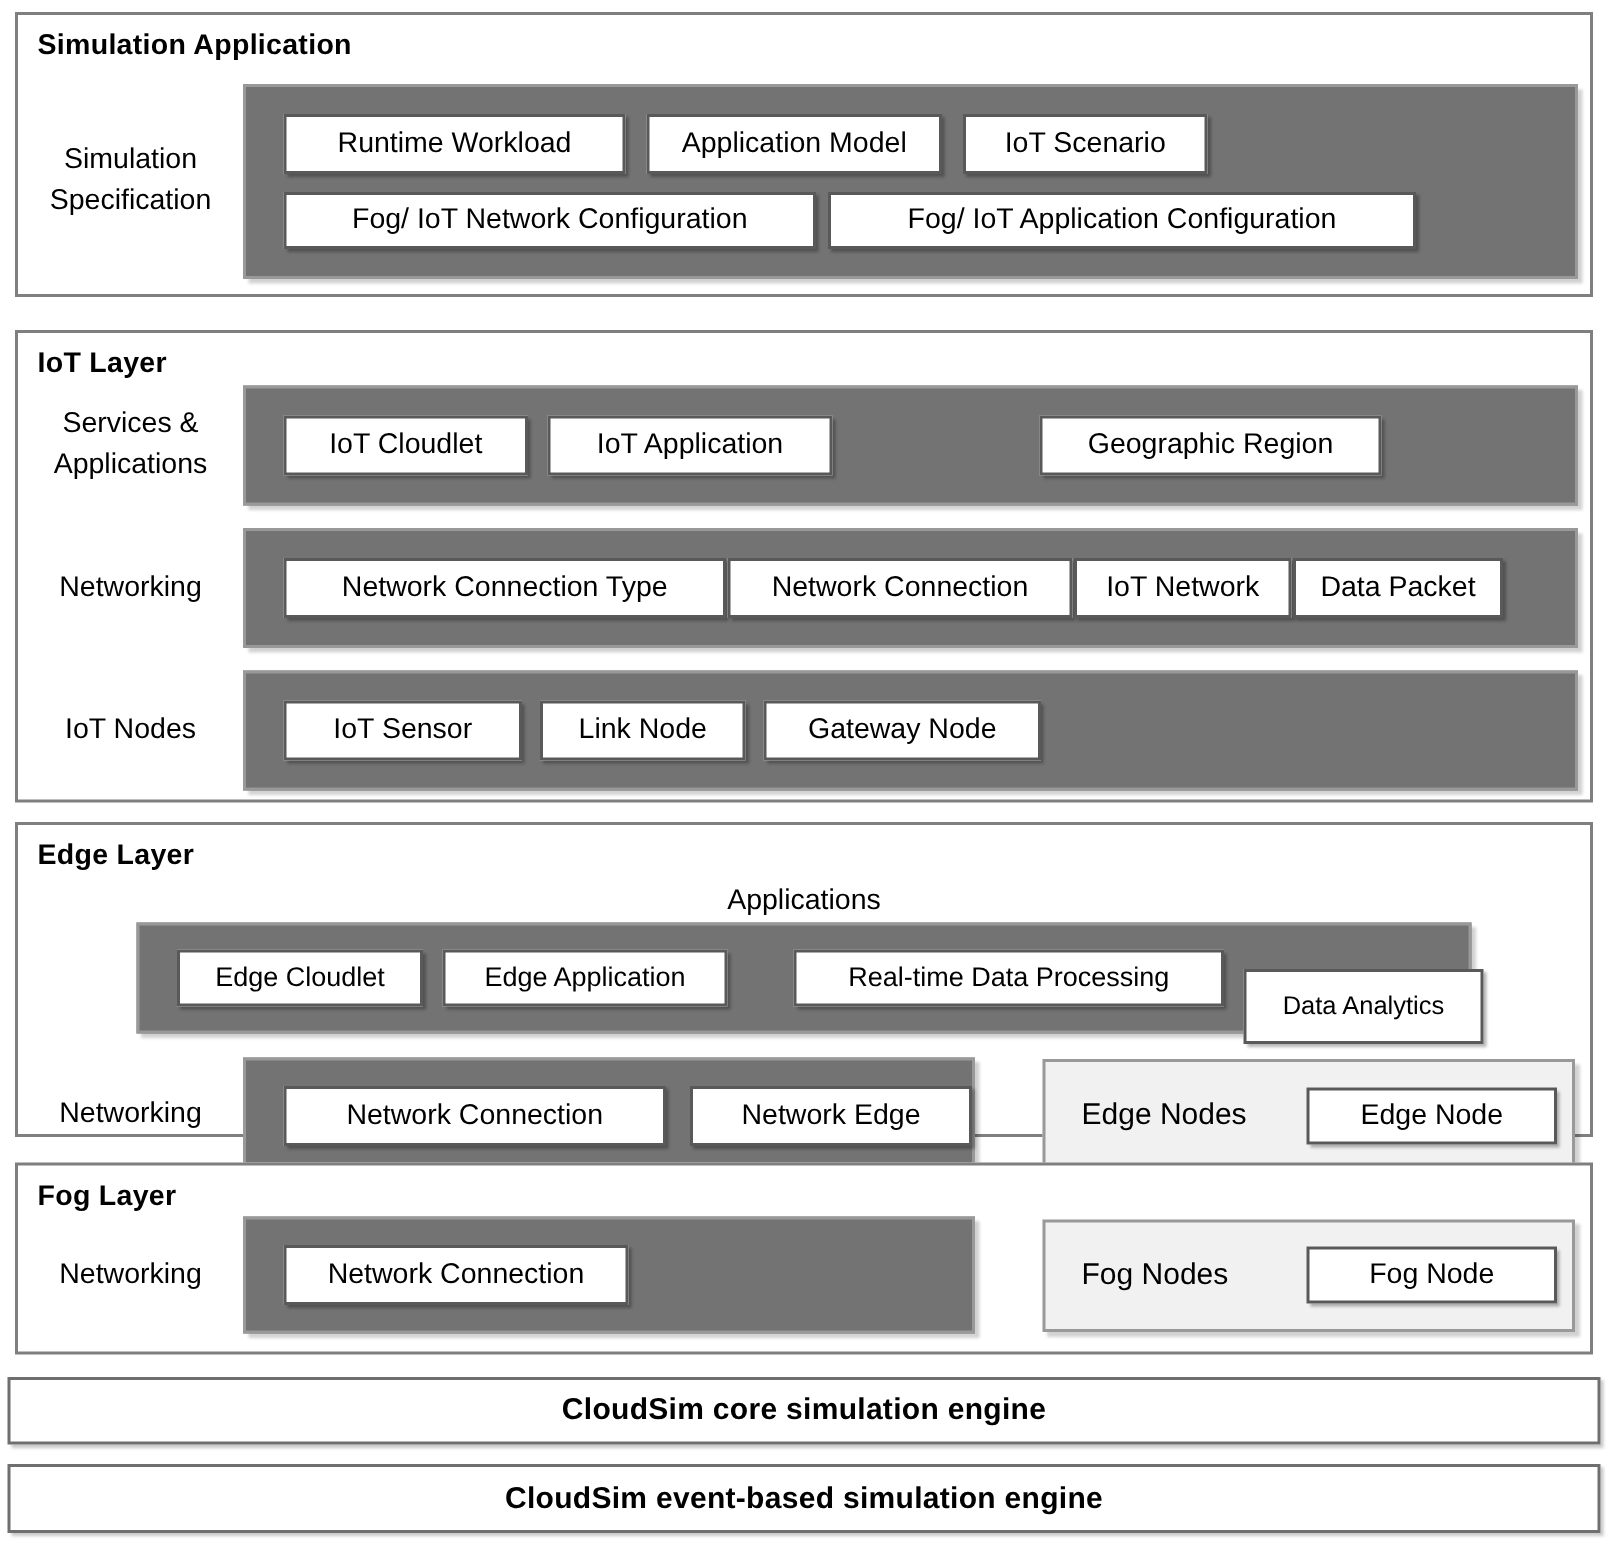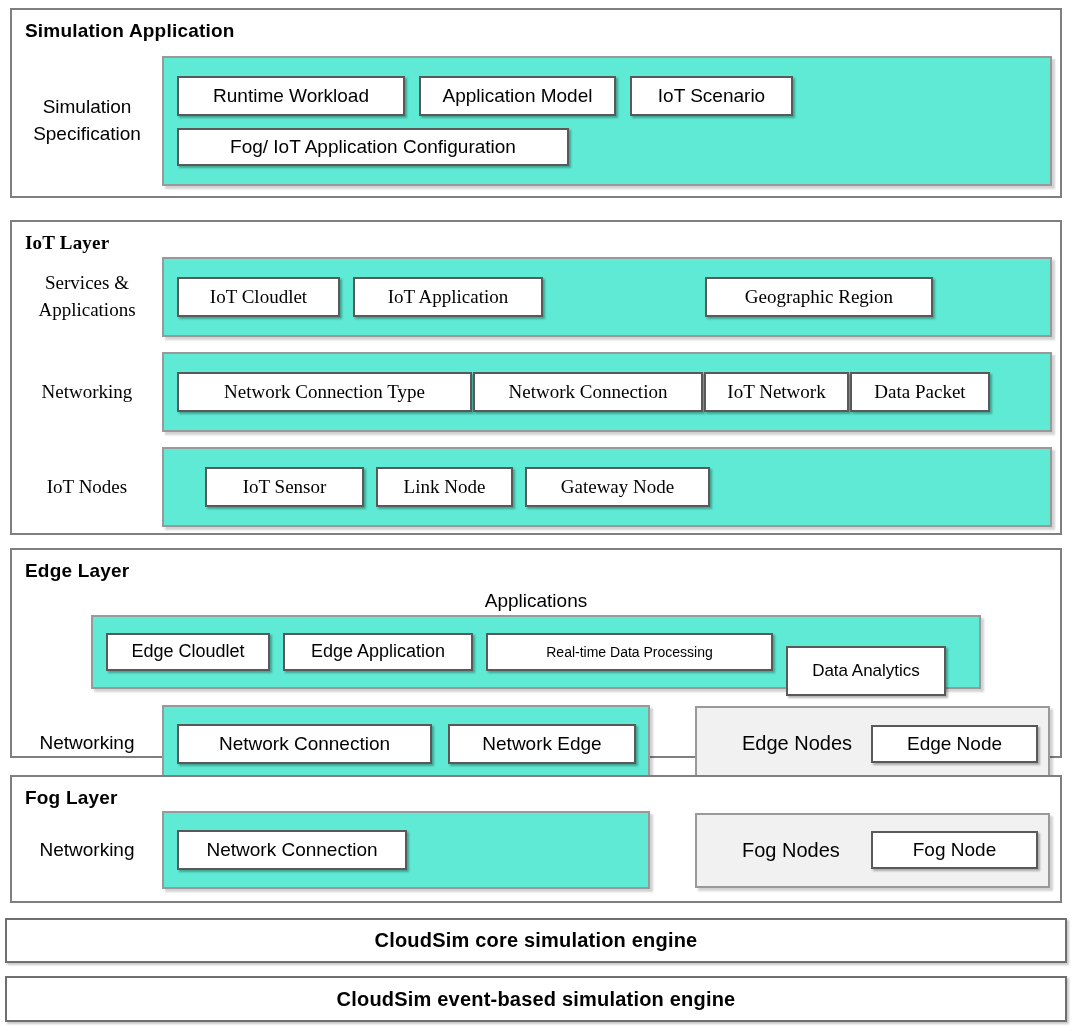--- a/index.html
+++ b/index.html
@@ -17,43 +17,43 @@
   .section-title {
     font-weight:bold; font-size:19px;
     padding:10px 0 0 13px; letter-spacing:0.2px;
   }
   .row { display:flex; align-items:center; }
   .row-label {
     width:150px; flex:none; text-align:center;
     font-size:19px; line-height:1.4;
   }
   .panel {
-    background:#5eead4; border:2px solid #999999;
+    background:#737373; border:2px solid #999999;
     box-shadow:3px 3px 2px rgba(0,0,0,0.18);
     display:flex; align-items:center;
-    gap:13px; padding:0 13px; flex:none;
+    gap:13px; padding:0 25px; flex:none;
   }
   .panel-col {
     flex-direction:column; justify-content:center;
     align-items:flex-start; gap:12px;
   }
   .boxrow { display:flex; align-items:center; }
   .box {
     background:#ffffff; border:2px solid #595959;
     box-shadow:2px 2px 2px rgba(0,0,0,0.3);
     height:40px; flex:none;
     display:flex; align-items:center; justify-content:center;
     font-size:19px; white-space:nowrap;
   }
   .side-panel {
     background:#f1f1f1; border:2px solid #999999;
     box-shadow:3px 3px 2px rgba(0,0,0,0.18);
     width:355px; height:75px; flex:none;
     display:flex; align-items:center; justify-content:space-between;
-    padding:0 10px 0 45px; margin-left:45px;
+    padding:0 10px 0 24px; margin-left:45px;
   }
   .side-label { font-size:20px; white-space:nowrap; }
   .engine-bar {
     position:absolute; background:#ffffff;
     border:2px solid #6f6f6f;
     box-shadow:2px 2px 2px rgba(0,0,0,0.22);
     display:flex; align-items:center; justify-content:center;
     font-weight:bold; font-size:20px; letter-spacing:0.2px;
   }
 </style>
@@ -66,27 +66,28 @@
     <div class="section-title">Simulation Application</div>
     <div class="row" style="margin-top:14px;">
       <div class="row-label">Simulation Specification</div>
       <div class="panel panel-col" style="width:890px; height:130px;">
         <div class="boxrow" style="gap:14px;">
           <div class="box" style="width:228px;">Runtime Workload</div>
           <div class="box" style="width:197px;">Application Model</div>
           <div class="box" style="width:163px;">IoT Scenario</div>
         </div>
         <div class="boxrow" style="gap:8px;">
+          <div class="box" style="width:355px; height:38px;">Fog/ IoT Network Configuration</div>
           <div class="box" style="width:392px; height:38px;">Fog/ IoT Application Configuration</div>
         </div>
       </div>
     </div>
   </div>
 
-  <div class="section" style="left:10px; top:220px; width:1052px; height:315px;font-family:Liberation Serif, serif;">
+  <div class="section" style="left:10px; top:220px; width:1052px; height:315px;">
     <div class="section-title">IoT Layer</div>
     <div class="row" style="margin-top:3px;">
       <div class="row-label">Services &amp; Applications</div>
       <div class="panel" style="width:890px; height:80px;">
         <div class="box" style="width:163px;">IoT Cloudlet</div>
         <div class="box" style="width:190px;">IoT Application</div>
         <div class="box" style="width:228px; margin-left:auto; margin-right:104px;">Geographic Region</div>
       </div>
     </div>
     <div class="row" style="margin-top:15px;">
@@ -94,35 +95,35 @@
       <div class="panel" style="width:890px; height:80px; gap:1px;">
         <div class="box" style="width:295px;">Network Connection Type</div>
         <div class="box" style="width:230px;">Network Connection</div>
         <div class="box" style="width:145px;">IoT Network</div>
         <div class="box" style="width:140px;">Data Packet</div>
       </div>
     </div>
     <div class="row" style="margin-top:15px;">
       <div class="row-label">IoT Nodes</div>
       <div class="panel" style="width:890px; height:80px; gap:12px;">
-        <div class="box" style="width:159px;margin-left:28px;">IoT Sensor</div>
+        <div class="box" style="width:159px;">IoT Sensor</div>
         <div class="box" style="width:137px;">Link Node</div>
         <div class="box" style="width:185px;">Gateway Node</div>
       </div>
     </div>
   </div>
 
   <div class="section" style="left:10px; top:548px; width:1052px; height:210px;">
     <div class="section-title">Edge Layer</div>
     <div class="row" style="margin-top:6px;flex-direction:column;">
       <div class="row-label">Applications</div>
       <div class="panel" style="width:890px; height:74px;">
         <div class="box" style="width:164px; height:38px; font-size:18px;">Edge Cloudlet</div>
         <div class="box" style="width:190px; height:38px; font-size:18px;">Edge Application</div>
-        <div class="box" style="width:287px; height:38px; font-size:14px;">Real-time Data Processing</div>
+        <div class="box" style="width:287px; height:38px; font-size:18px;margin-left:31px;">Real-time Data Processing</div>
         <div class="box" style="width:160px; height:50px; font-size:17px;margin-top:38px;">Data Analytics</div>
       </div>
     </div>
     <div class="row" style="margin-top:16px;">
       <div class="row-label">Networking</div>
       <div class="panel" style="width:488px; height:78px; gap:16px;">
         <div class="box" style="width:255px;">Network Connection</div>
         <div class="box" style="width:188px;">Network Edge</div>
       </div>
       <div class="side-panel">

